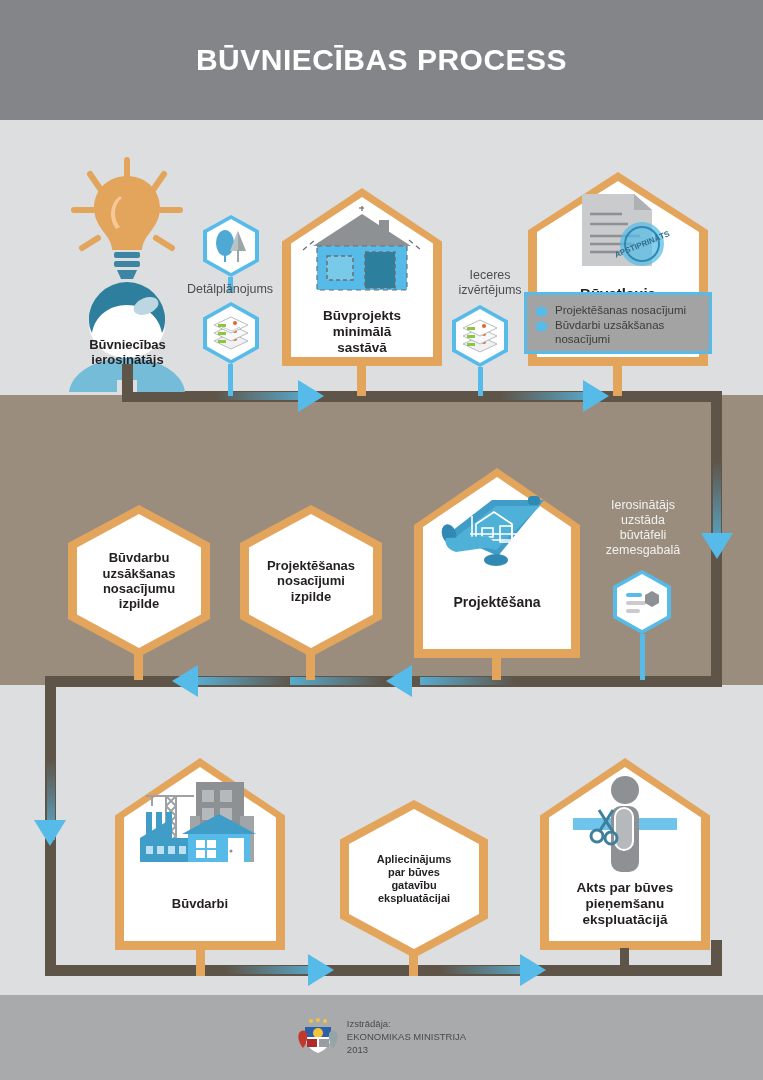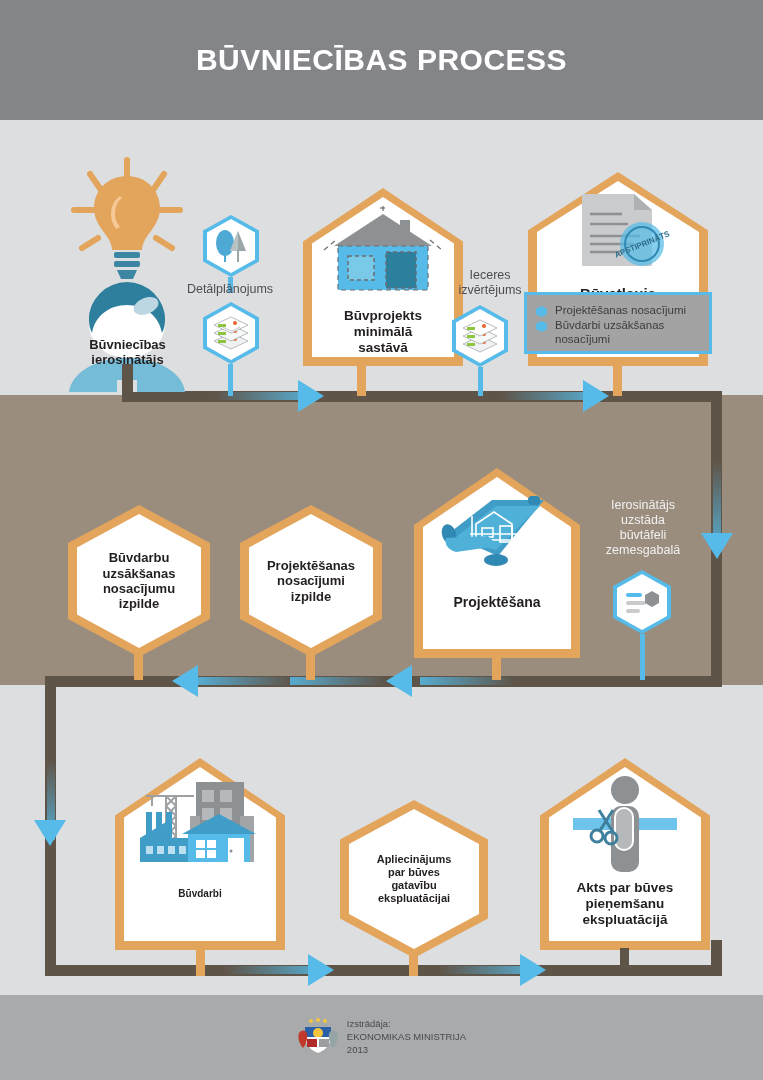--- a/index.html
+++ b/index.html
@@ -201,21 +201,21 @@
           <path d="M4 12l17-8 17 8-17 8z" fill="#ffffff" stroke="#b9bcbe" stroke-width="1"></path>
           <rect x="8" y="11" width="8" height="3" fill="#8cc63f"></rect>
           <circle cx="25" cy="10" r="2" fill="#e8622a"></circle>
           <path d="M12 14l10 4 8-4" stroke="#c6c9cb" stroke-width="1" fill="none"></path>
         </g>
       </svg>
     </div>
   </div>
   <div class="chip-stem" style="left:228px;top:364px;height:32px;"></div>
 
-  <div class="pent" style="left:282px;top:188px;width:160px;height:178px;margin-left:21px;">
+  <div class="pent" style="left:282px;top:188px;width:160px;height:178px;">
     <div class="outer"></div>
     <div class="inner"></div>
     <div class="content">
       <svg class="ico" width="138" height="96" viewBox="0 0 138 96" style="margin-top:18px;">
         <rect x="86" y="14" width="10" height="18" fill="#8e9193"></rect>
         <path d="M20 40L69 8l49 32z" fill="#8e9193"></path>
         <rect x="24" y="40" width="90" height="44" fill="#56bbe8"></rect>
         <rect x="34" y="50" width="26" height="24" fill="#79c9e8" stroke="#6b6e70" stroke-width="1.5" stroke-dasharray="4 3"></rect>
         <rect x="72" y="46" width="30" height="36" fill="#2d7f9e" stroke="#6b6e70" stroke-width="1.5" stroke-dasharray="4 3"></rect>
         <g stroke="#6b6e70" stroke-width="1.2" stroke-dasharray="5 4" fill="none">
@@ -410,21 +410,21 @@
         <rect x="58" y="58" width="62" height="28" fill="#56bbe8"></rect>
         <path d="M52 58l37-20 37 20z" fill="#3f9dc8"></path>
         <rect x="66" y="64" width="20" height="18" fill="#ffffff"></rect>
         <g stroke="#56bbe8" stroke-width="2">
             <line x1="76" y1="64" x2="76" y2="82"></line>
             <line x1="66" y1="73" x2="86" y2="73"></line>
           </g>
         <rect x="98" y="62" width="16" height="24" fill="#ffffff"></rect>
         <circle cx="101" cy="75" r="1.5" fill="#8e9193"></circle>
       </svg>
-      <div class="card-label" style="margin-top:2px;font-size:10px;">Būvdarbi</div>
+      <div class="card-label" style="margin-top:10px;font-size:13px;">Būvdarbi</div>
     </div>
   </div>
   <div class="stem" style="left:196px;top:948px;height:28px;"></div>
 
   <div class="hex" style="left:340px;top:800px;width:148px;height:158px;">
     <div class="outer"></div>
     <div class="inner"></div>
     <div class="content">
       <div class="card-label" style="font-size:11px;white-space:pre-line;">Apliecinājums
 par būves

